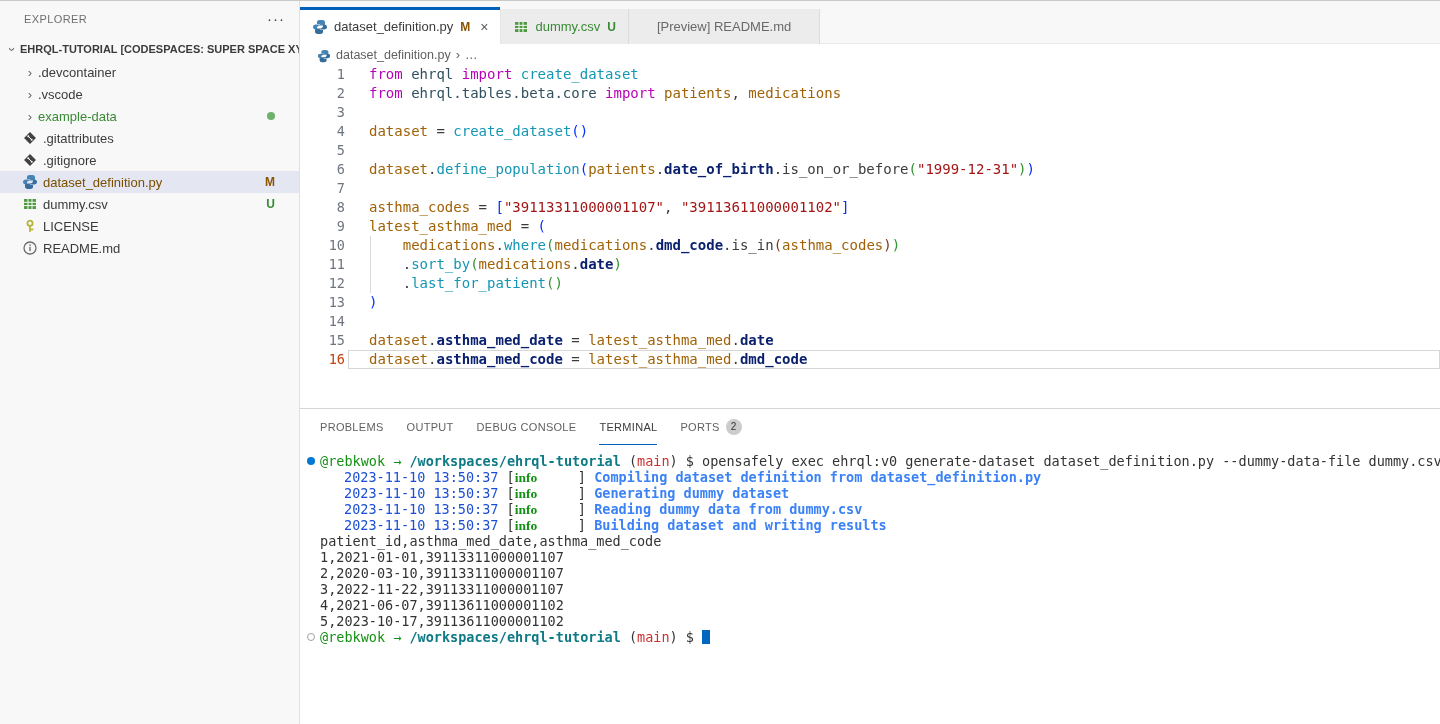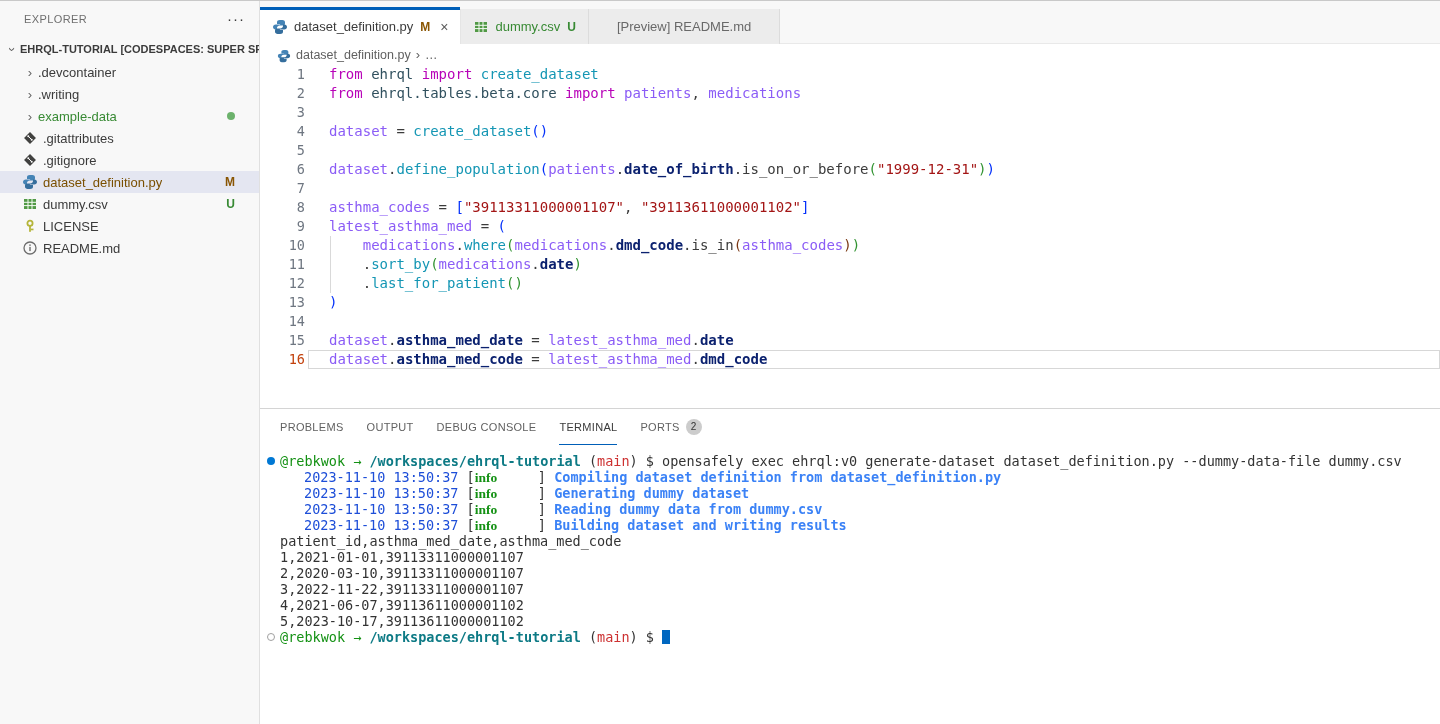--- a/index.html
+++ b/index.html
@@ -1,21 +1,21 @@
 <!DOCTYPE html>
 <html><head>
 <meta charset="utf-8">
 <style>
   * { margin:0; padding:0; box-sizing:border-box; }
   html,body { width:1440px; height:724px; overflow:hidden; background:#fff;
               font-family:"Liberation Sans", sans-serif; }
   .root { display:flex; width:1440px; height:724px; border-top:1px solid #c9c9c9; }
 
   
-  .sidebar { width:260px; flex:none; background:#f8f8f8; border-right:1px solid #e0e0e0;
+  .sidebar { width:300px; flex:none; background:#f8f8f8; border-right:1px solid #e0e0e0;
              display:flex; flex-direction:column; }
   .sb-title { height:36px; display:flex; align-items:center; padding:0 14px 0 24px;
               color:#6f6f6f; font-size:11px; letter-spacing:.4px; }
   .sb-more { margin-left:auto; color:#3b3b3b; font-size:15px; letter-spacing:1px;
              cursor:pointer; line-height:10px; }
   .sb-section { height:24px; display:flex; align-items:center; padding-left:4px;
                 font-size:11px; font-weight:bold; color:#3b3b3b; white-space:nowrap;
                 overflow:hidden; cursor:pointer; }
   .chev { display:inline-block; width:16px; color:#646464; font-size:13px;
           text-align:center; flex:none; font-weight:normal; }
@@ -70,21 +70,21 @@
   .ln { width:45px; flex:none; text-align:right; color:#6e7681; font-size:13.5px; }
   .ln.cur { color:#c2410c; }
   .lt { margin-left:24px; white-space:pre; }
   .guide { position:absolute; left:70px; top:0; width:1px; height:19px; background:#d9d9d9; }
   .curline { position:absolute; left:48px; right:0; height:19px;
              border:1px solid #d7d7d7; pointer-events:none; }
   
   .kw  { color:#b803b8; }
   .mod { color:#30505e; }
   .fn  { color:#1496b4; }
-  .var { color:#8b5cf6; }
+  .var { color:#a16207; }
   .prop{ color:#0b216f; font-weight:bold;text-align:right; }
   .mth { color:#3b3b3b; }
   .str { color:#a31515; }
   .pl  { color:#3b3b3b; }
   .b1  { color:#0431fa; }
   .b2  { color:#319331; }
   .b3  { color:#7b3814; }
 
   
   .panel { height:316px; flex:none; border-top:1px solid #d4d4d4; background:#fff;
@@ -132,21 +132,21 @@
       <span class="chev down">›</span>
       <span>EHRQL-TUTORIAL [CODESPACES: SUPER SPACE XY...</span>
     </div>
     <div class="filelist" id="filelist">
         <div class="item">
           <span class="chev">›</span>
           <span class="lbl">.devcontainer</span>
         </div>
         <div class="item">
           <span class="chev">›</span>
-          <span class="lbl">.writing</span>
+          <span class="lbl">.vscode</span>
         </div>
         <div class="item green">
           <span class="chev">›</span>
           <span class="lbl">example-data</span>
           <span class="dotbadge"></span>
         </div>
         <div class="item">
           <span class="ficon">
             <svg width="16" height="16" viewBox="0 0 16 16">
               <rect x="3.8" y="3.8" width="8.4" height="8.4" transform="rotate(45 8 8)" fill="#41413f"></rect>

